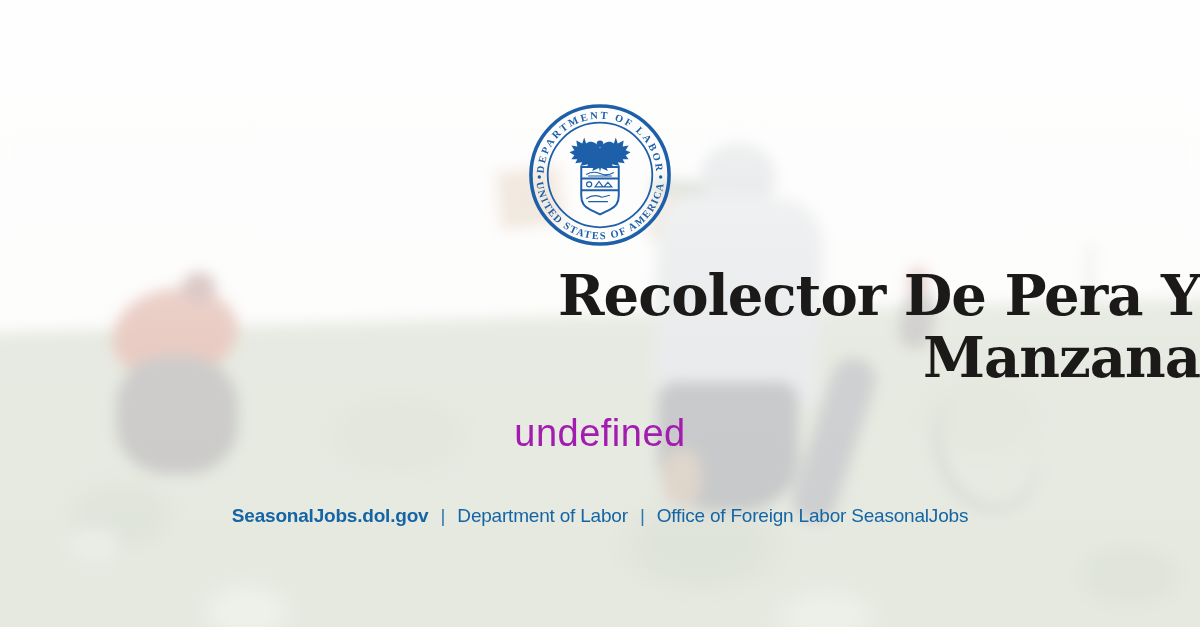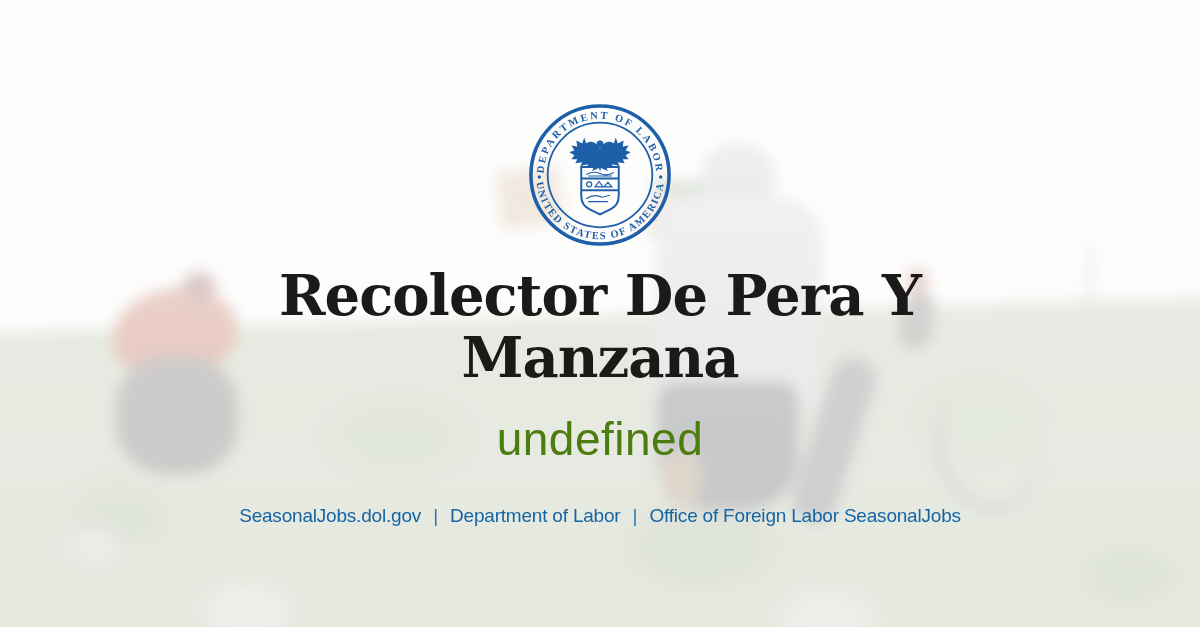--- a/index.html
+++ b/index.html
@@ -48,34 +48,34 @@
   .wire{left:938px;top:388px;width:92px;height:122px;border-left:4px solid #4a5044;border-bottom:3px solid #4a5044;border-radius:50%;transform:rotate(-24deg);}
   .blob-bl{left:70px;top:528px;width:50px;height:34px;background:#b9bfae;border-radius:50%;}
   .overlay{position:absolute;inset:0;background:linear-gradient(180deg,
       rgba(255,255,255,0.93) 0%,rgba(255,255,255,0.80) 30%,
       rgba(255,255,255,0.72) 55%,rgba(255,255,255,0.70) 100%);}
   
   .content{position:absolute;inset:0;}
   .seal{position:absolute;left:50%;top:101px;transform:translateX(-50%);width:148px;height:148px;}
   .seal text{font-family:"Liberation Serif",serif;font-weight:bold;}
   .title{
-    position:absolute;left:0;right:0;top:264px;text-align:center;
+    position:absolute;left:0;right:0;top:264px;text-align:right;
     font-family:"DejaVu Serif",serif;font-weight:700;
     font-size:56px;line-height:62px;letter-spacing:-1px;color:#1b1a19;
   }
   .subtitle{
     position:absolute;left:0;right:0;top:412px;text-align:center;
     font-family:"Liberation Sans",sans-serif;font-weight:300;
-    font-size:46px;color:#4d7c0f;letter-spacing:0.5px;
+    font-size:38px;color:#a21caf;letter-spacing:0.5px;
   }
   .footer{
     position:absolute;left:0;right:0;top:505px;text-align:center;
     font-size:19px;letter-spacing:-0.2px;color:#1565a5;
   }
-  .footer .site{font-weight:normal;}
+  .footer .site{font-weight:bold;}
   .footer .sep{margin:0 7px;color:#2f76b0;}
 </style>
 </head>
 <body>
 
 <div>
 
   <div class="photo" aria-hidden="true">
     <div class="sky"></div>
     <div class="field"></div>

